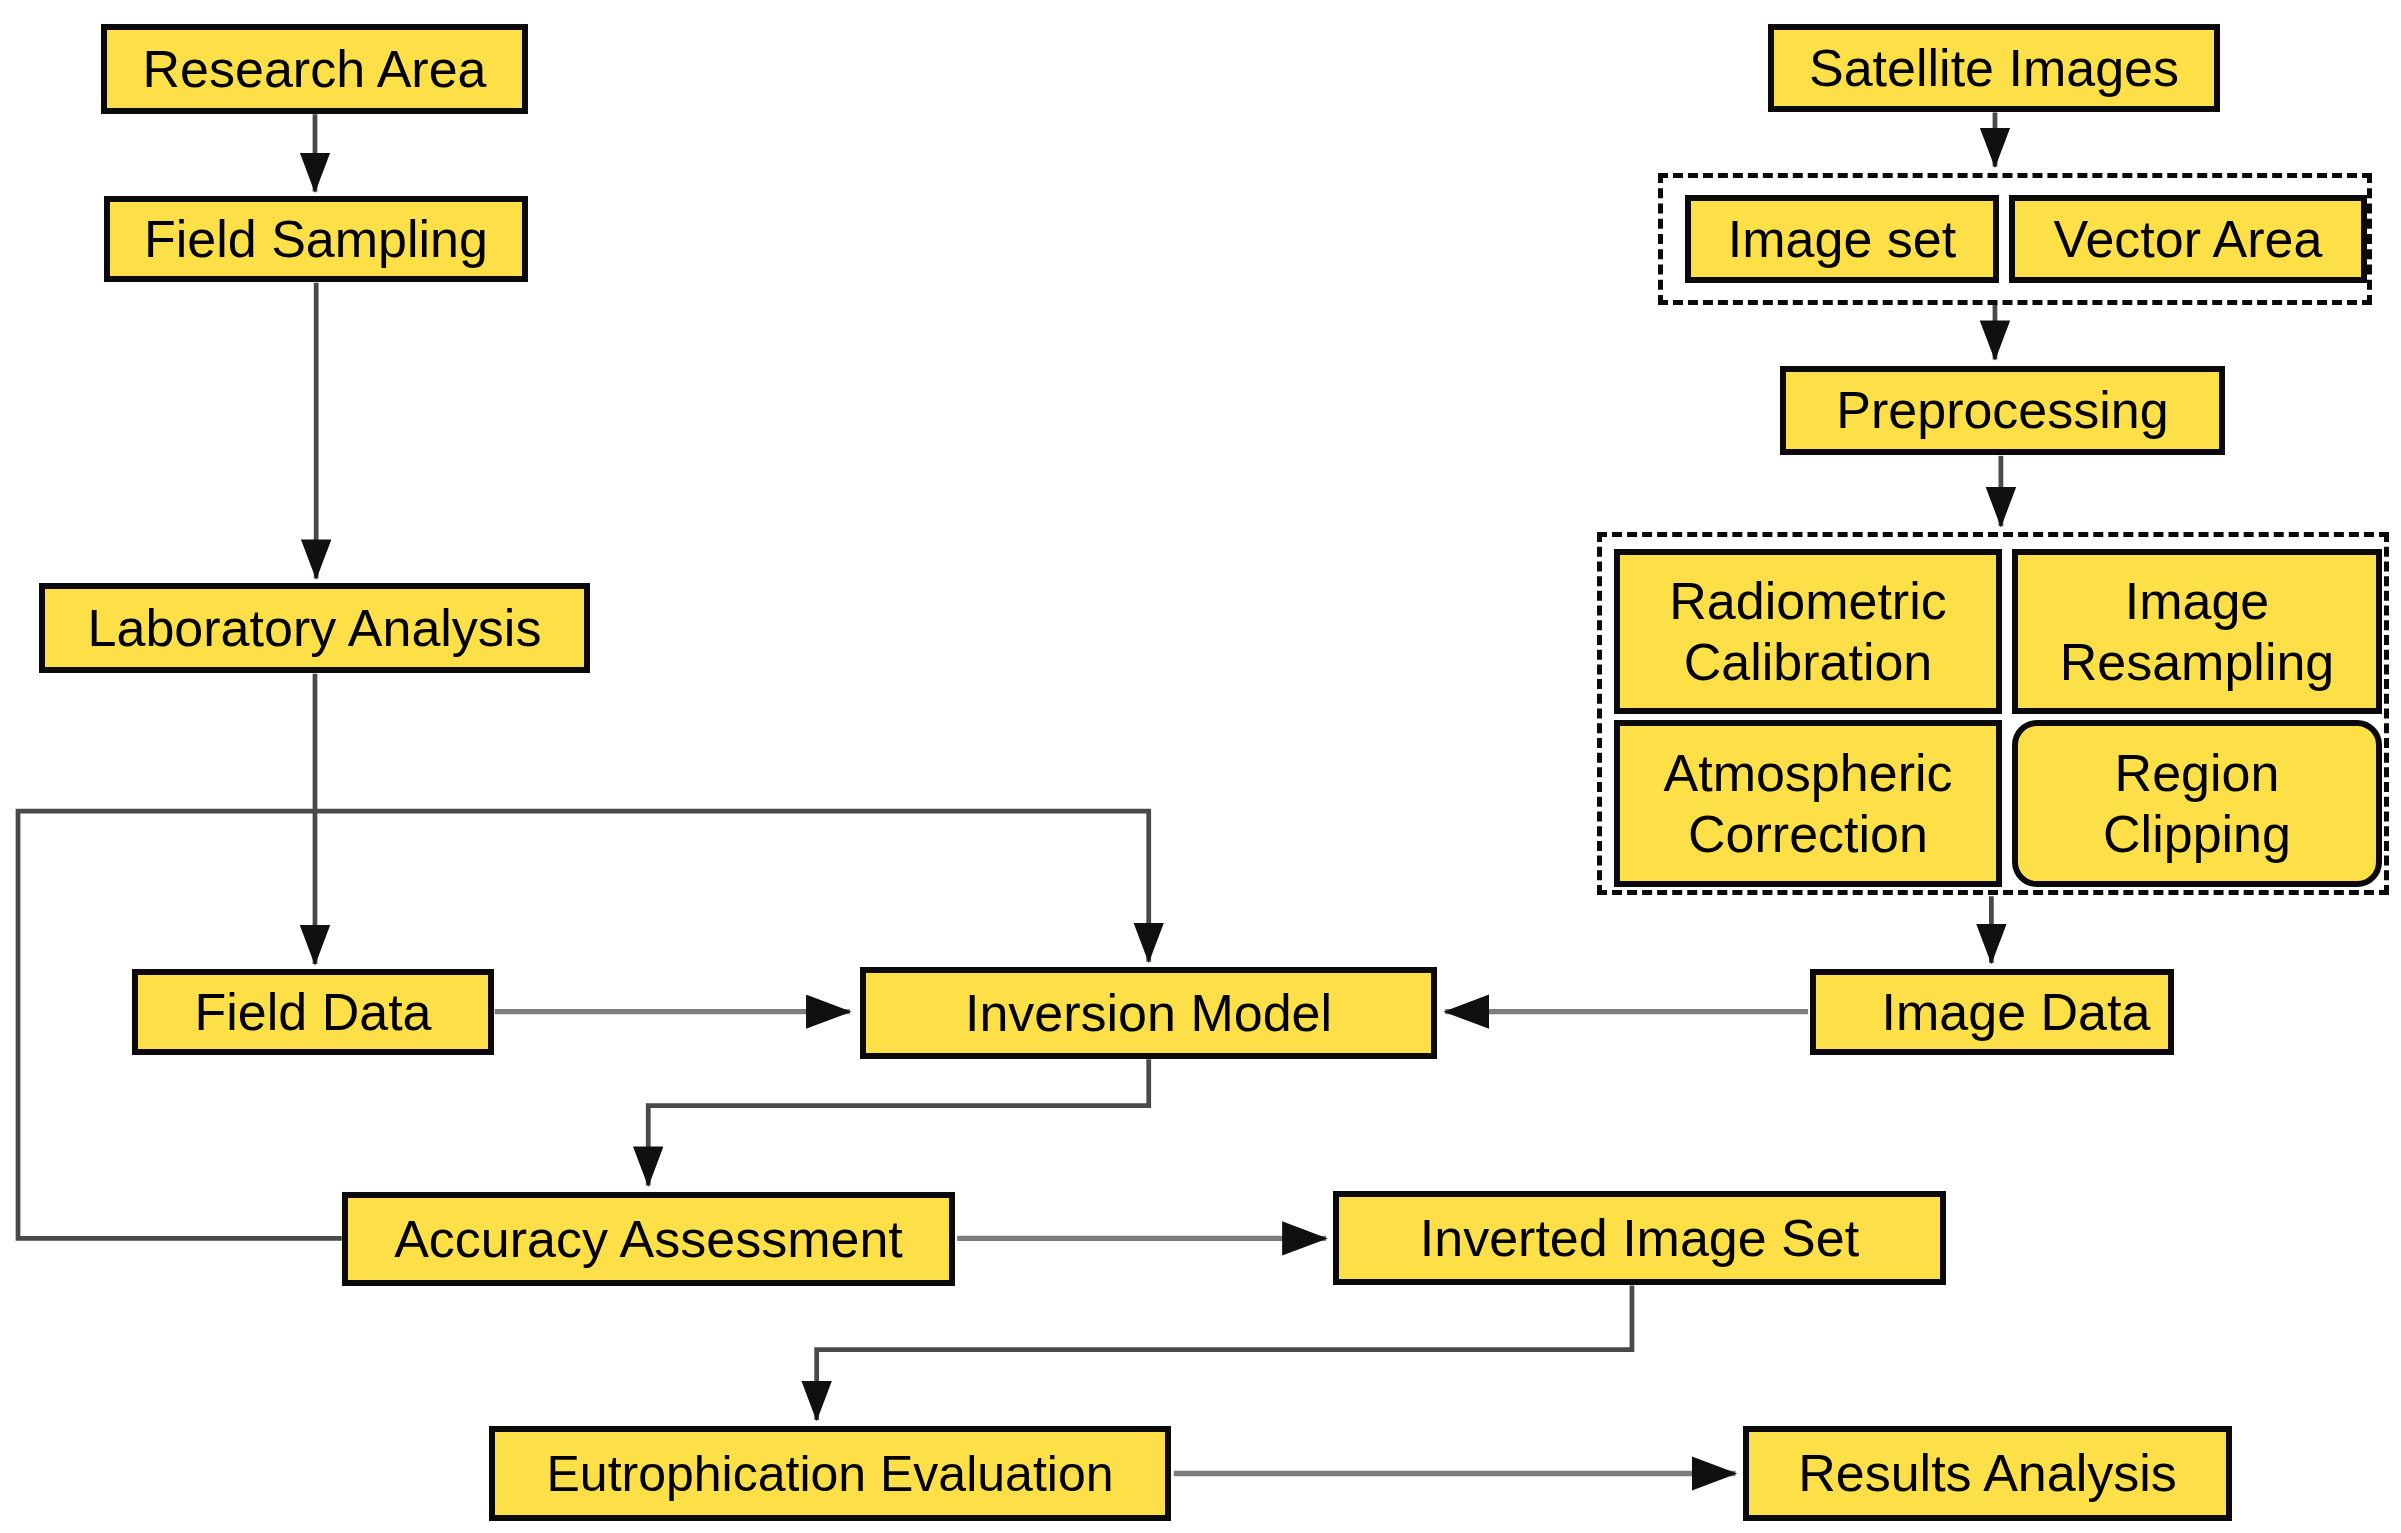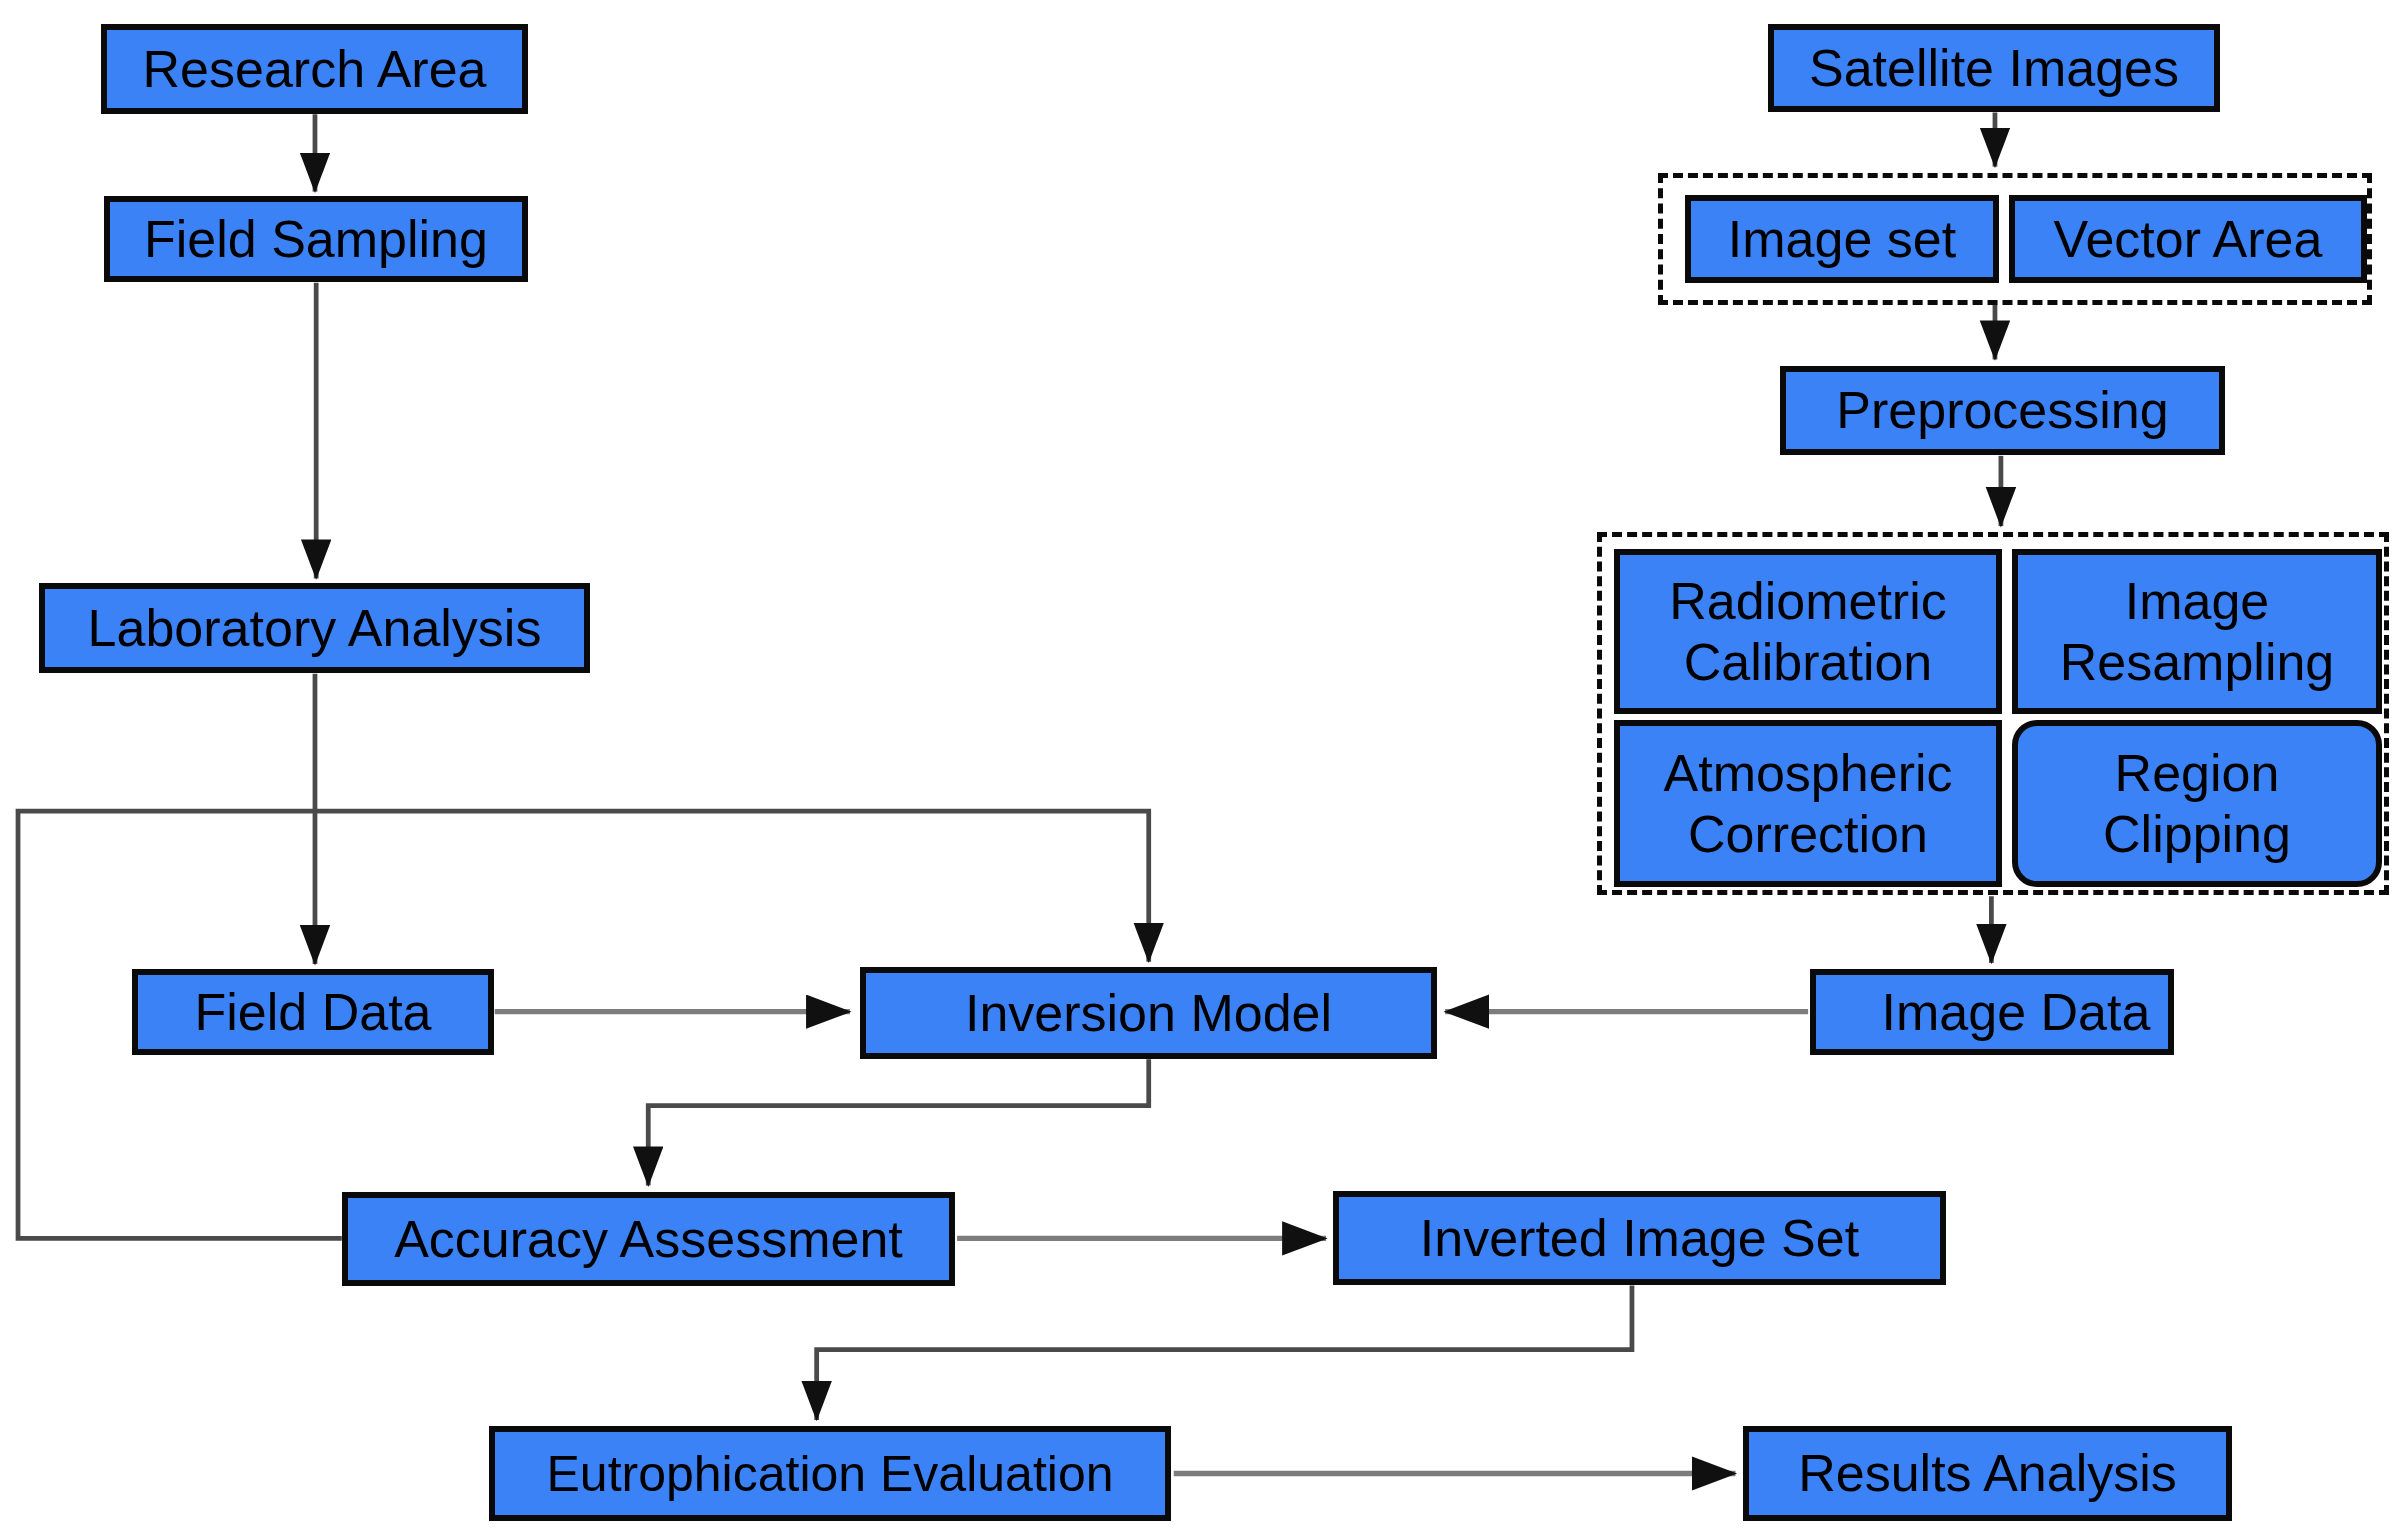--- a/index.html
+++ b/index.html
@@ -17,21 +17,21 @@
   }
   #wires {
     position: absolute;
     left: 0; top: 0;
     width: 2401px;
     height: 1533px;
   }
   .node {
     position: absolute;
     box-sizing: border-box;
-    background: #3b82f6;
+    background: #fde047;
     border: 6px solid #0a0a0a;
     display: flex;
     align-items: center;
     justify-content: center;
     text-align: center;
     font-size: 52px;
     line-height: 1.16;
     white-space: nowrap;
     color: #000000;
   }

